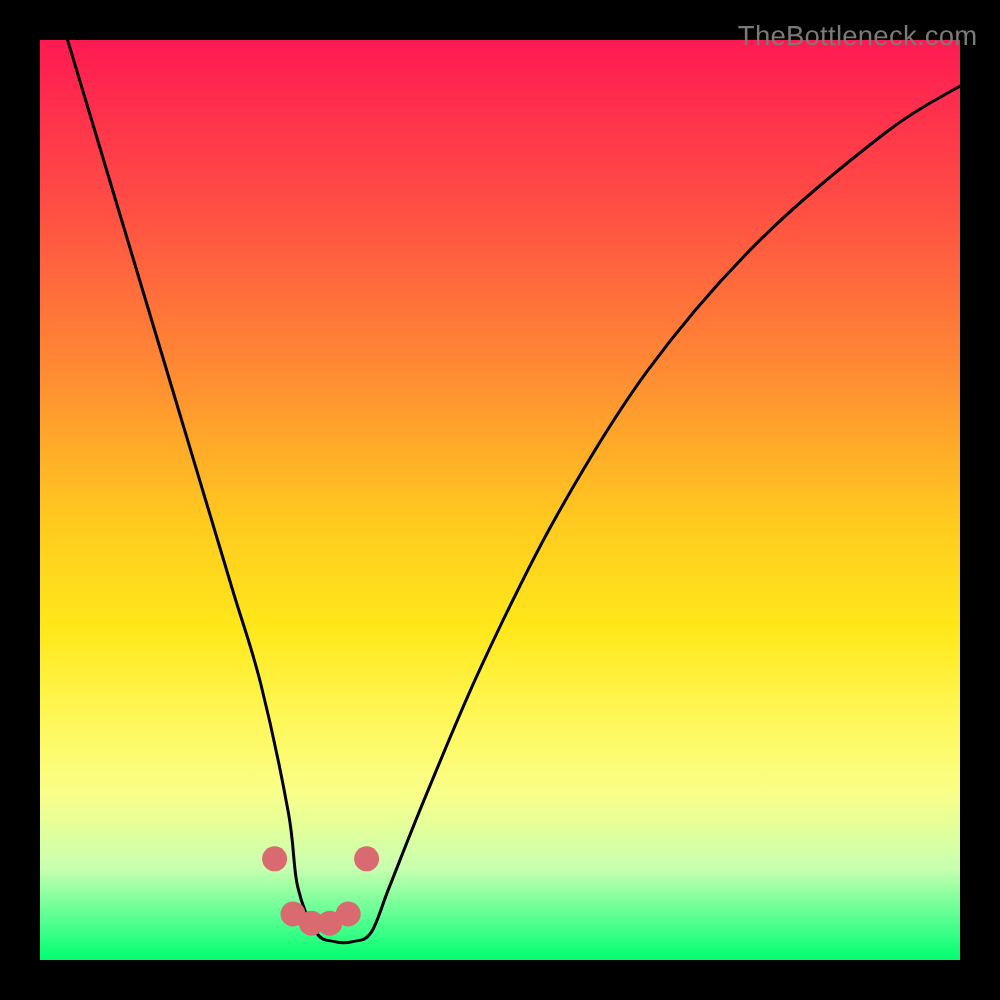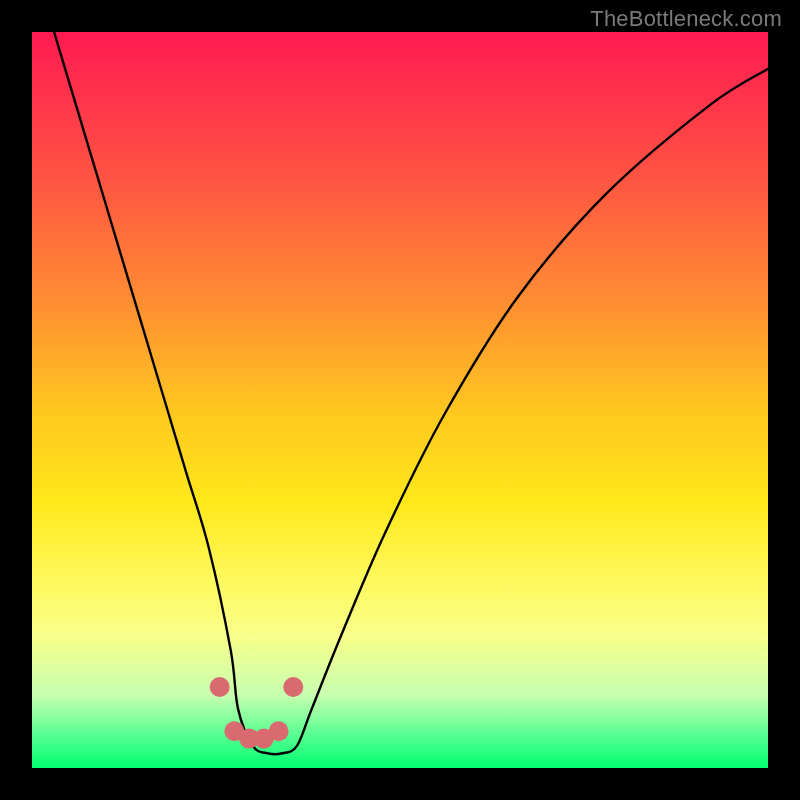--- a/index.html
+++ b/index.html
@@ -25,21 +25,21 @@
       #ffe81a 64%,
       #fff85a 74%,
       #f9ff8a 82%,
       #c8ffb0 90%,
       #4eff8e 96%,
       #00ff70 100%
     );
   }
   .watermark {
     position: absolute;
-    top: 6px;
+    top: 16px;
     right: 18px;
     color: #7a7a7a;
     font-size: 22px;
     font-weight: 500;
     z-index: 10;
     letter-spacing: 0.2px;
     text-align: center;
   }
   svg.curve {
     position: absolute;

